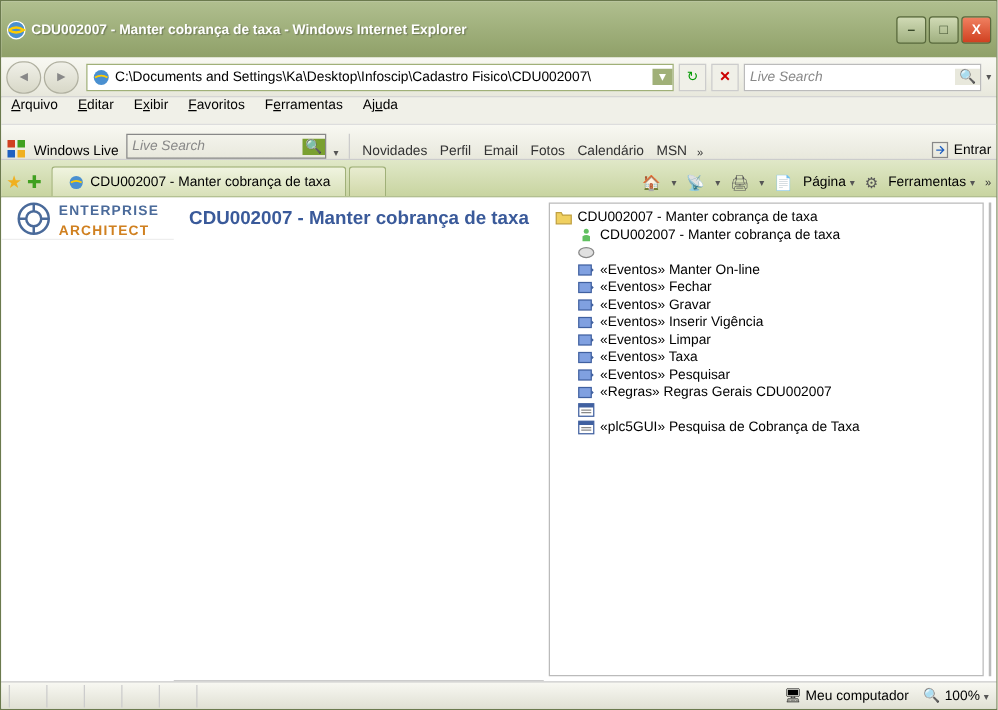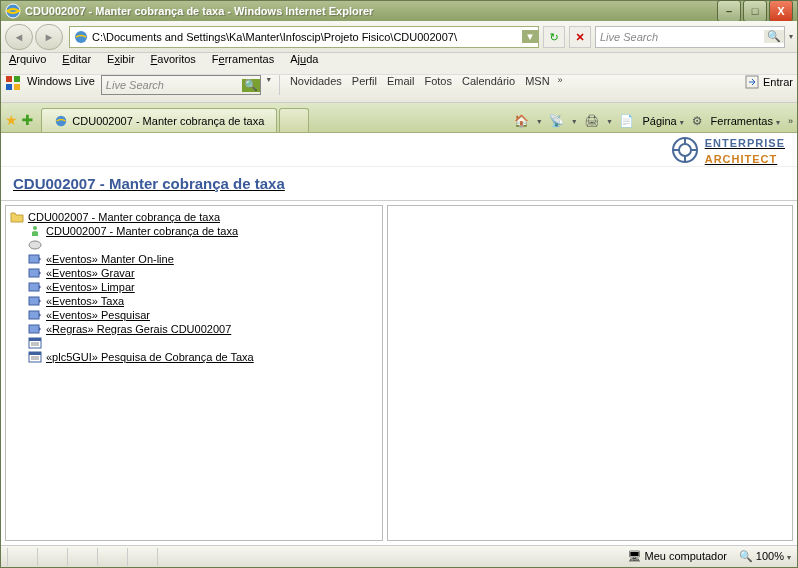--- a/index.html
+++ b/index.html
@@ -1,54 +1,54 @@
 <!DOCTYPE html>
 <html><head>
 <meta charset="utf-8">
 <style>
 * { margin: 0; padding: 0; box-sizing: border-box; font-family: Tahoma, sans-serif; font-size: 11px; }
 body { background: #9aaa7a; width: 798px; height: 568px; overflow: hidden; }
 .window { width: 798px; height: 568px; border: 1px solid #6b7a4e; background: #f5f5f0; display: flex; flex-direction: column; }
-.titlebar { height: 20px; background: linear-gradient(to bottom, #b0bf8f, #8fa068); display: flex; align-items: center; padding: 0 4px; color: #fff; justify-content: flex-end; }
+.titlebar { height: 45px; background: linear-gradient(to bottom, #b0bf8f, #8fa068); display: flex; align-items: center; padding: 0 4px; color: #fff; justify-content: flex-end; }
 .titlebar-icon { width: 16px; height: 16px; margin-right: 4px; }
 .titlebar-text { flex: 1; font-weight: bold; text-shadow: 1px 1px 1px rgba(0,0,0,0.3); }
 .win-btn { width: 24px; height: 22px; margin-left: 2px; border: 1px solid #5a6a3e; background: linear-gradient(to bottom, #d0dab5, #a0b080); color: #3a4a2a; font-weight: bold; text-align: center; line-height: 20px; border-radius: 3px; cursor: pointer; }
 .win-btn.close { background: linear-gradient(to bottom, #f08060, #d04020); color: #fff; }
 .navbar { height: 32px; background: linear-gradient(to bottom, #f8f8f2, #e8e8dc); border-bottom: 1px solid #ccc; display: flex; align-items: center; padding: 0 4px; gap: 4px; }
 .nav-arrows { display: flex; }
 .nav-arrow { width: 28px; height: 26px; border: 1px solid #b0b0a0; border-radius: 13px; background: linear-gradient(to bottom, #f0f0e8, #d8d8c8); margin-right: 2px; display: flex; align-items: center; justify-content: center; color: #888; cursor: pointer; }
 .addr-box { flex: 1; display: flex; align-items: center; border: 1px solid #a0b078; background: #fff; height: 22px; }
 .addr-icon { width: 16px; height: 16px; margin: 0 3px; }
 .addr-text { flex: 1; font-size: 11px; overflow: hidden; white-space: nowrap; }
 .addr-dd { width: 16px; background: #a0b078; color: #fff; text-align: center; cursor: pointer; }
 .nav-btn { width: 22px; height: 22px; border: 1px solid #ccc; background: #f0f0e8; text-align: center; line-height: 20px; cursor: pointer; }
 .nav-btn.red { color: #c00; font-weight: bold; }
 .search-box { width: 190px; display: flex; border: 1px solid #bbb; background: #fff; height: 22px; align-items: center; }
 .search-text { flex: 1; padding: 0 4px; color: #888; font-style: italic; }
 .search-btn { width: 20px; background: #e8e8dc; text-align: center; color: #4060c0; cursor: pointer; }
 .menubar { height: 22px; background: #f0f0e8; display: flex; padding: 0 8px; gap: 16px; border-bottom: 1px solid #ddd; }
 .menu-item { cursor: pointer; }
 .menu-item u { text-decoration: underline; }
-.toolbar2 { height: 28px; background: linear-gradient(to bottom, #f8f8f2, #e8e8dc); display: flex; align-items: flex-start; padding: 0 4px; gap: 6px; border-bottom: 1px solid #ccc; }
+.toolbar2 { height: 28px; background: linear-gradient(to bottom, #f8f8f2, #e8e8dc); display: flex; align-items: flex-end; padding: 0 4px; gap: 6px; border-bottom: 1px solid #ccc; }
 .wl-logo { width: 16px; height: 16px; }
 .live-search { width: 160px; display: flex; border: 1px solid #888; height: 20px; align-items: center; }
 .live-search-text { flex: 1; padding: 0 4px; color: #888; font-style: italic; }
 .live-search-btn { width: 18px; background: #7aa030; color: #fff; text-align: center; cursor: pointer; }
 .sep { width: 1px; height: 20px; background: #ccc; margin: 0 2px; }
 .tb-link { color: #333; cursor: pointer; padding: 0 2px; }
 .chev { color: #333; font-size: 9px; cursor: pointer; }
 .enter-btn { margin-left: auto; display: flex; align-items: center; gap: 4px; }
 .tabbar { height: 30px; background: linear-gradient(to bottom, #e0e8c8, #c8d4a0); display: flex; align-items: flex-end; padding: 0 4px; border-bottom: 1px solid #a0b078; }
 .fav-icons { display: flex; gap: 4px; align-items: center; margin-right: 8px; margin-bottom: 4px; }
 .tab { background: linear-gradient(to bottom, #f0f4e0, #d8e0b8); border: 1px solid #a0b078; border-bottom: none; border-radius: 3px 3px 0 0; padding: 4px 12px; display: flex; align-items: center; gap: 4px; height: 24px; cursor: pointer; }
 .tab.blank { width: 30px; background: linear-gradient(to bottom, #e8ecd0, #d0d8a8); margin-left: 2px; }
 .tabbar-right { margin-left: auto; display: flex; align-items: center; gap: 8px; margin-bottom: 4px; }
 .tb-icon { color: #555; cursor: pointer; font-size: 12px; }
 .tb-dd { font-size: 8px; color: #555; cursor: pointer; }
-.content { flex: 1; background: #fff; display: flex; flex-direction: column; overflow: hidden; text-decoration: underline; }
+.content { flex: 1; background: #fff; display: flex; flex-direction: row; overflow: hidden; }
 .ea-header { height: 34px; display: flex; justify-content: flex-end; align-items: center; padding: 0 12px; border-bottom: 1px solid #eee; }
 .ea-logo { display: flex; align-items: center; gap: 6px; }
 .ea-logo-text { font-size: 14px; }
 .ea-logo-text .ent { color: #4a6a9a; font-weight: bold; letter-spacing: 1px; }
 .ea-logo-text .arch { color: #d08020; font-weight: bold; letter-spacing: 1px; }
 .page-heading { color: #3a5a9a; font-size: 15px; font-weight: bold; padding: 8px 12px; border-bottom: 1px solid #ccc; }
 .panels { flex: 1; display: flex; gap: 4px; padding: 4px; overflow: hidden; }
 .panel { border: 1px solid #bbb; background: #fff; overflow: auto; }
 .panel.left { width: 378px; }
 .panel.right { flex: 1; }
@@ -80,21 +80,21 @@
   <div class="navbar">
     <div class="nav-arrows">
       <div class="nav-arrow">◄</div>
       <div class="nav-arrow">►</div>
     </div>
     <div class="addr-box">
       <svg class="addr-icon" viewBox="0 0 16 16">
           <circle cx="8" cy="8" r="6" fill="#4a90d0"></circle>
           <path d="M3 8 Q8 5 13 8" fill="none" stroke="#ffcc00" stroke-width="1.5"></path>
         </svg>
-      <span class="addr-text">C:\Documents and Settings\Ka\Manter\Infoscip\Projeto Fisico\CDU002007\</span>
+      <span class="addr-text">C:\Documents and Settings\Ka\Desktop\Infoscip\Cadastro Fisico\CDU002007\</span>
       <div class="addr-dd">▾</div>
     </div>
     <div class="nav-btn" style="color:#090">↻</div>
     <div class="nav-btn red">✕</div>
     <div class="search-box">
       <span class="search-text">Live Search</span>
       <div class="search-btn">🔍</div>
     </div>
     <span class="tb-dd">▾</span>
   </div>
@@ -204,21 +204,35 @@
                 <rect x="1" y="2" width="10" height="8" fill="#80a0e0" stroke="#4060a0"></rect>
                 <path d="M11 4 L13 6 L11 8" fill="#4060a0"></path>
               </svg>
               <span>«Eventos» Manter On-line</span>
             </div>
             <div class="tree-item child">
               <svg class="ti-icon" viewBox="0 0 14 12">
                 <rect x="1" y="2" width="10" height="8" fill="#80a0e0" stroke="#4060a0"></rect>
                 <path d="M11 4 L13 6 L11 8" fill="#4060a0"></path>
               </svg>
+              <span>«Eventos» Fechar</span>
+            </div>
+            <div class="tree-item child">
+              <svg class="ti-icon" viewBox="0 0 14 12">
+                <rect x="1" y="2" width="10" height="8" fill="#80a0e0" stroke="#4060a0"></rect>
+                <path d="M11 4 L13 6 L11 8" fill="#4060a0"></path>
+              </svg>
               <span>«Eventos» Gravar</span>
+            </div>
+            <div class="tree-item child">
+              <svg class="ti-icon" viewBox="0 0 14 12">
+                <rect x="1" y="2" width="10" height="8" fill="#80a0e0" stroke="#4060a0"></rect>
+                <path d="M11 4 L13 6 L11 8" fill="#4060a0"></path>
+              </svg>
+              <span>«Eventos» Inserir Vigência</span>
             </div>
             <div class="tree-item child">
               <svg class="ti-icon" viewBox="0 0 14 12">
                 <rect x="1" y="2" width="10" height="8" fill="#80a0e0" stroke="#4060a0"></rect>
                 <path d="M11 4 L13 6 L11 8" fill="#4060a0"></path>
               </svg>
               <span>«Eventos» Limpar</span>
             </div>
             <div class="tree-item child">
               <svg class="ti-icon" viewBox="0 0 14 12">

